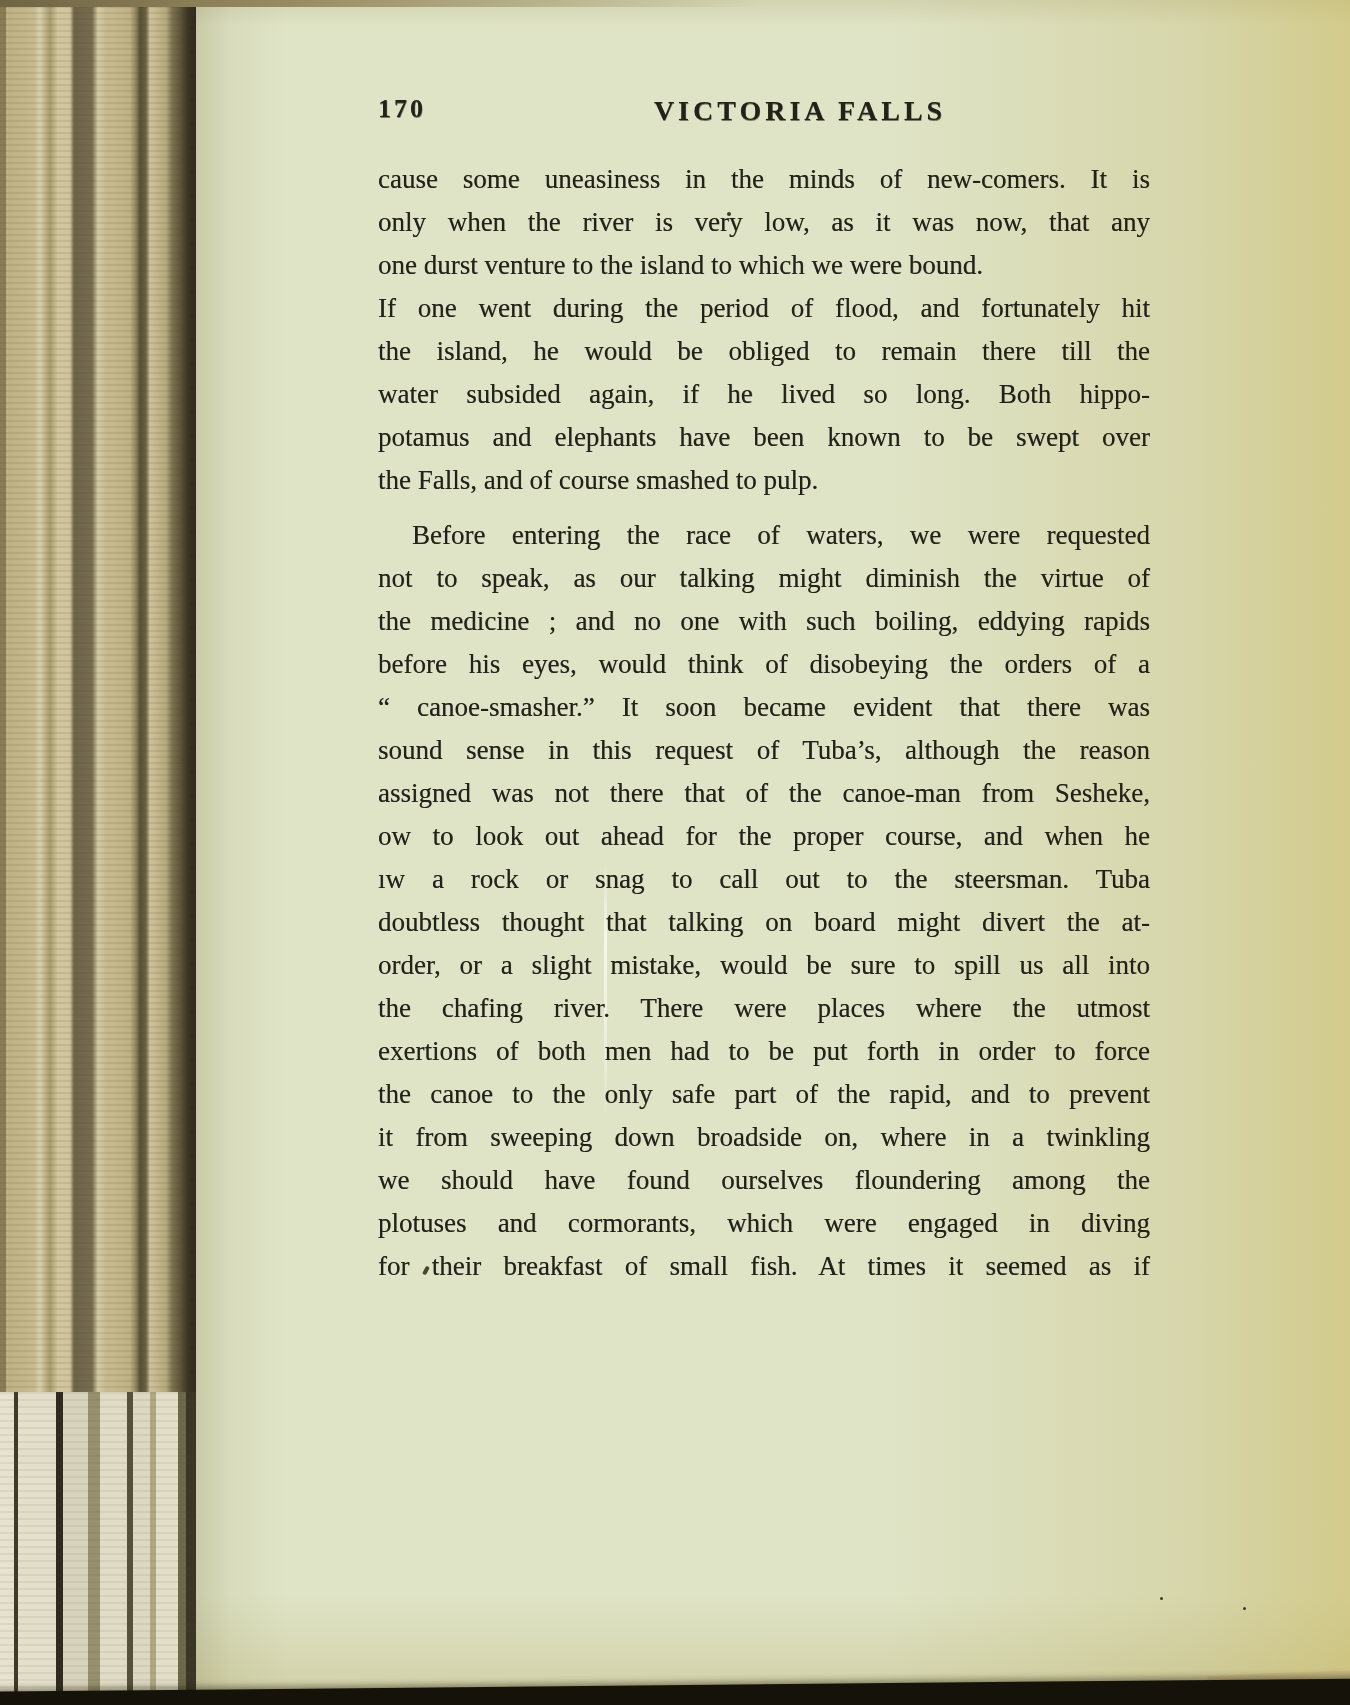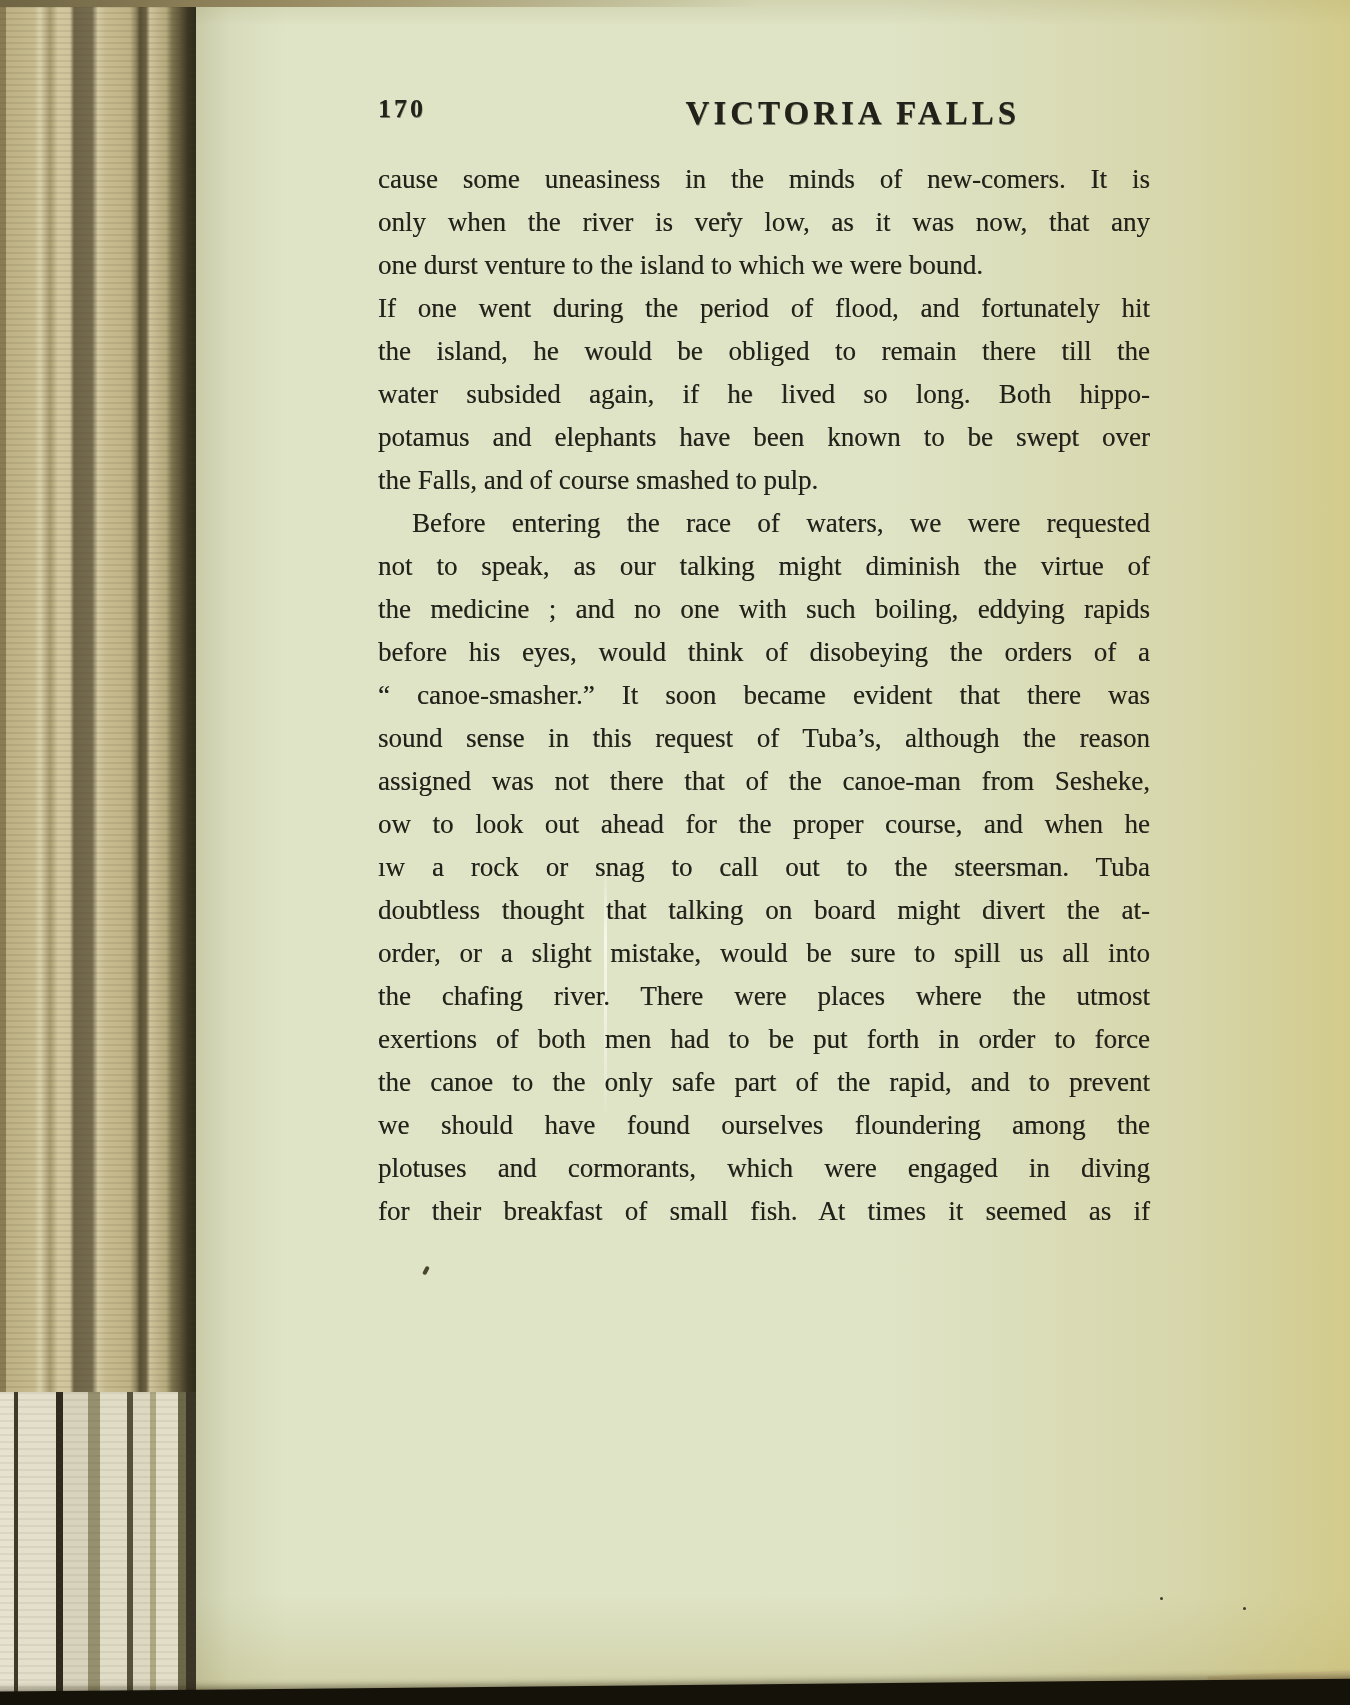--- a/index.html
+++ b/index.html
@@ -57,34 +57,34 @@
     position:absolute;left:408px;top:860px;width:3px;height:260px;
     background:linear-gradient(180deg,rgba(255,255,250,0) 0%,rgba(250,250,238,0.85) 30%,rgba(240,240,222,0.7) 80%,rgba(255,255,250,0) 100%);
   }
   
   .page-number{
     position:absolute;left:182px;top:94px;
     font-size:26px;font-weight:700;letter-spacing:3px;color:#23221a;
     text-shadow:0.4px 0.5px 0.6px rgba(40,40,28,0.55);
   }
   .running-title{
-    position:absolute;left:384px;top:95px;width:440px;text-align:right;
-    font-size:33px;font-weight:700;letter-spacing:4px;color:#23221a;
+    position:absolute;left:384px;top:95px;width:440px;text-align:center;
+    font-size:28px;font-weight:700;letter-spacing:4px;color:#23221a;
     text-shadow:0.4px 0.5px 0.6px rgba(40,40,28,0.55);
   }
   
   .text-block{
     position:absolute;left:182px;top:158px;width:772px;
     font-size:27px;line-height:43px;color:#22211700;
     color:#22211a;
     text-shadow:0.35px 0.45px 0.55px rgba(40,40,28,0.5);
   }
   .line{height:43px;text-align:justify;text-align-last:justify;white-space:nowrap0;}
   .line.end{text-align-last:left;}
-  .line.indent{text-indent:34px;}
+  .line.indent{text-indent:34px;margin-top:12px;}
   
   .bottom-wedge{
     position:absolute;right:-8px;bottom:6px;width:150px;height:26px;
     background:#c9bb84;transform:rotate(-2.2deg);
   }
   .bottom-band{
     position:absolute;left:-12px;bottom:-16px;width:1400px;height:36px;
     background:#15120a;transform:rotate(-0.55deg);
     box-shadow:0 -3px 6px rgba(40,34,16,0.45);
   }
@@ -126,20 +126,21 @@
       <div class="line">“ canoe-smasher.”  It soon became evident that there was</div>
       <div class="line">sound sense in this request of Tuba’s, although the reason</div>
       <div class="line">assigned was not there that of the canoe-man from Sesheke,</div>
       <div class="line">ow to look out ahead for the proper course, and when he</div>
       <div class="line">ıw a rock or snag to call out to the steersman.  Tuba</div>
       <div class="line">doubtless thought that talking on board might divert the at-</div>
       <div class="line">order, or a slight mistake, would be sure to spill us all into</div>
       <div class="line">the chafing river.  There were places where the utmost</div>
       <div class="line">exertions of both men had to be put forth in order to force</div>
       <div class="line">the canoe to the only safe part of the rapid, and to prevent</div>
+      <div class="line">it from sweeping down broadside on, where in a twinkling</div>
       <div class="line">we should have found ourselves floundering among the</div>
       <div class="line">plotuses and cormorants, which were engaged in diving</div>
       <div class="line">for their breakfast of small fish.  At times it seemed as if</div>
     </div>
   </div>
 
   <div class="top-strip"></div>
 
   <div class="speck s1"></div>
   <div class="speck s2"></div>

